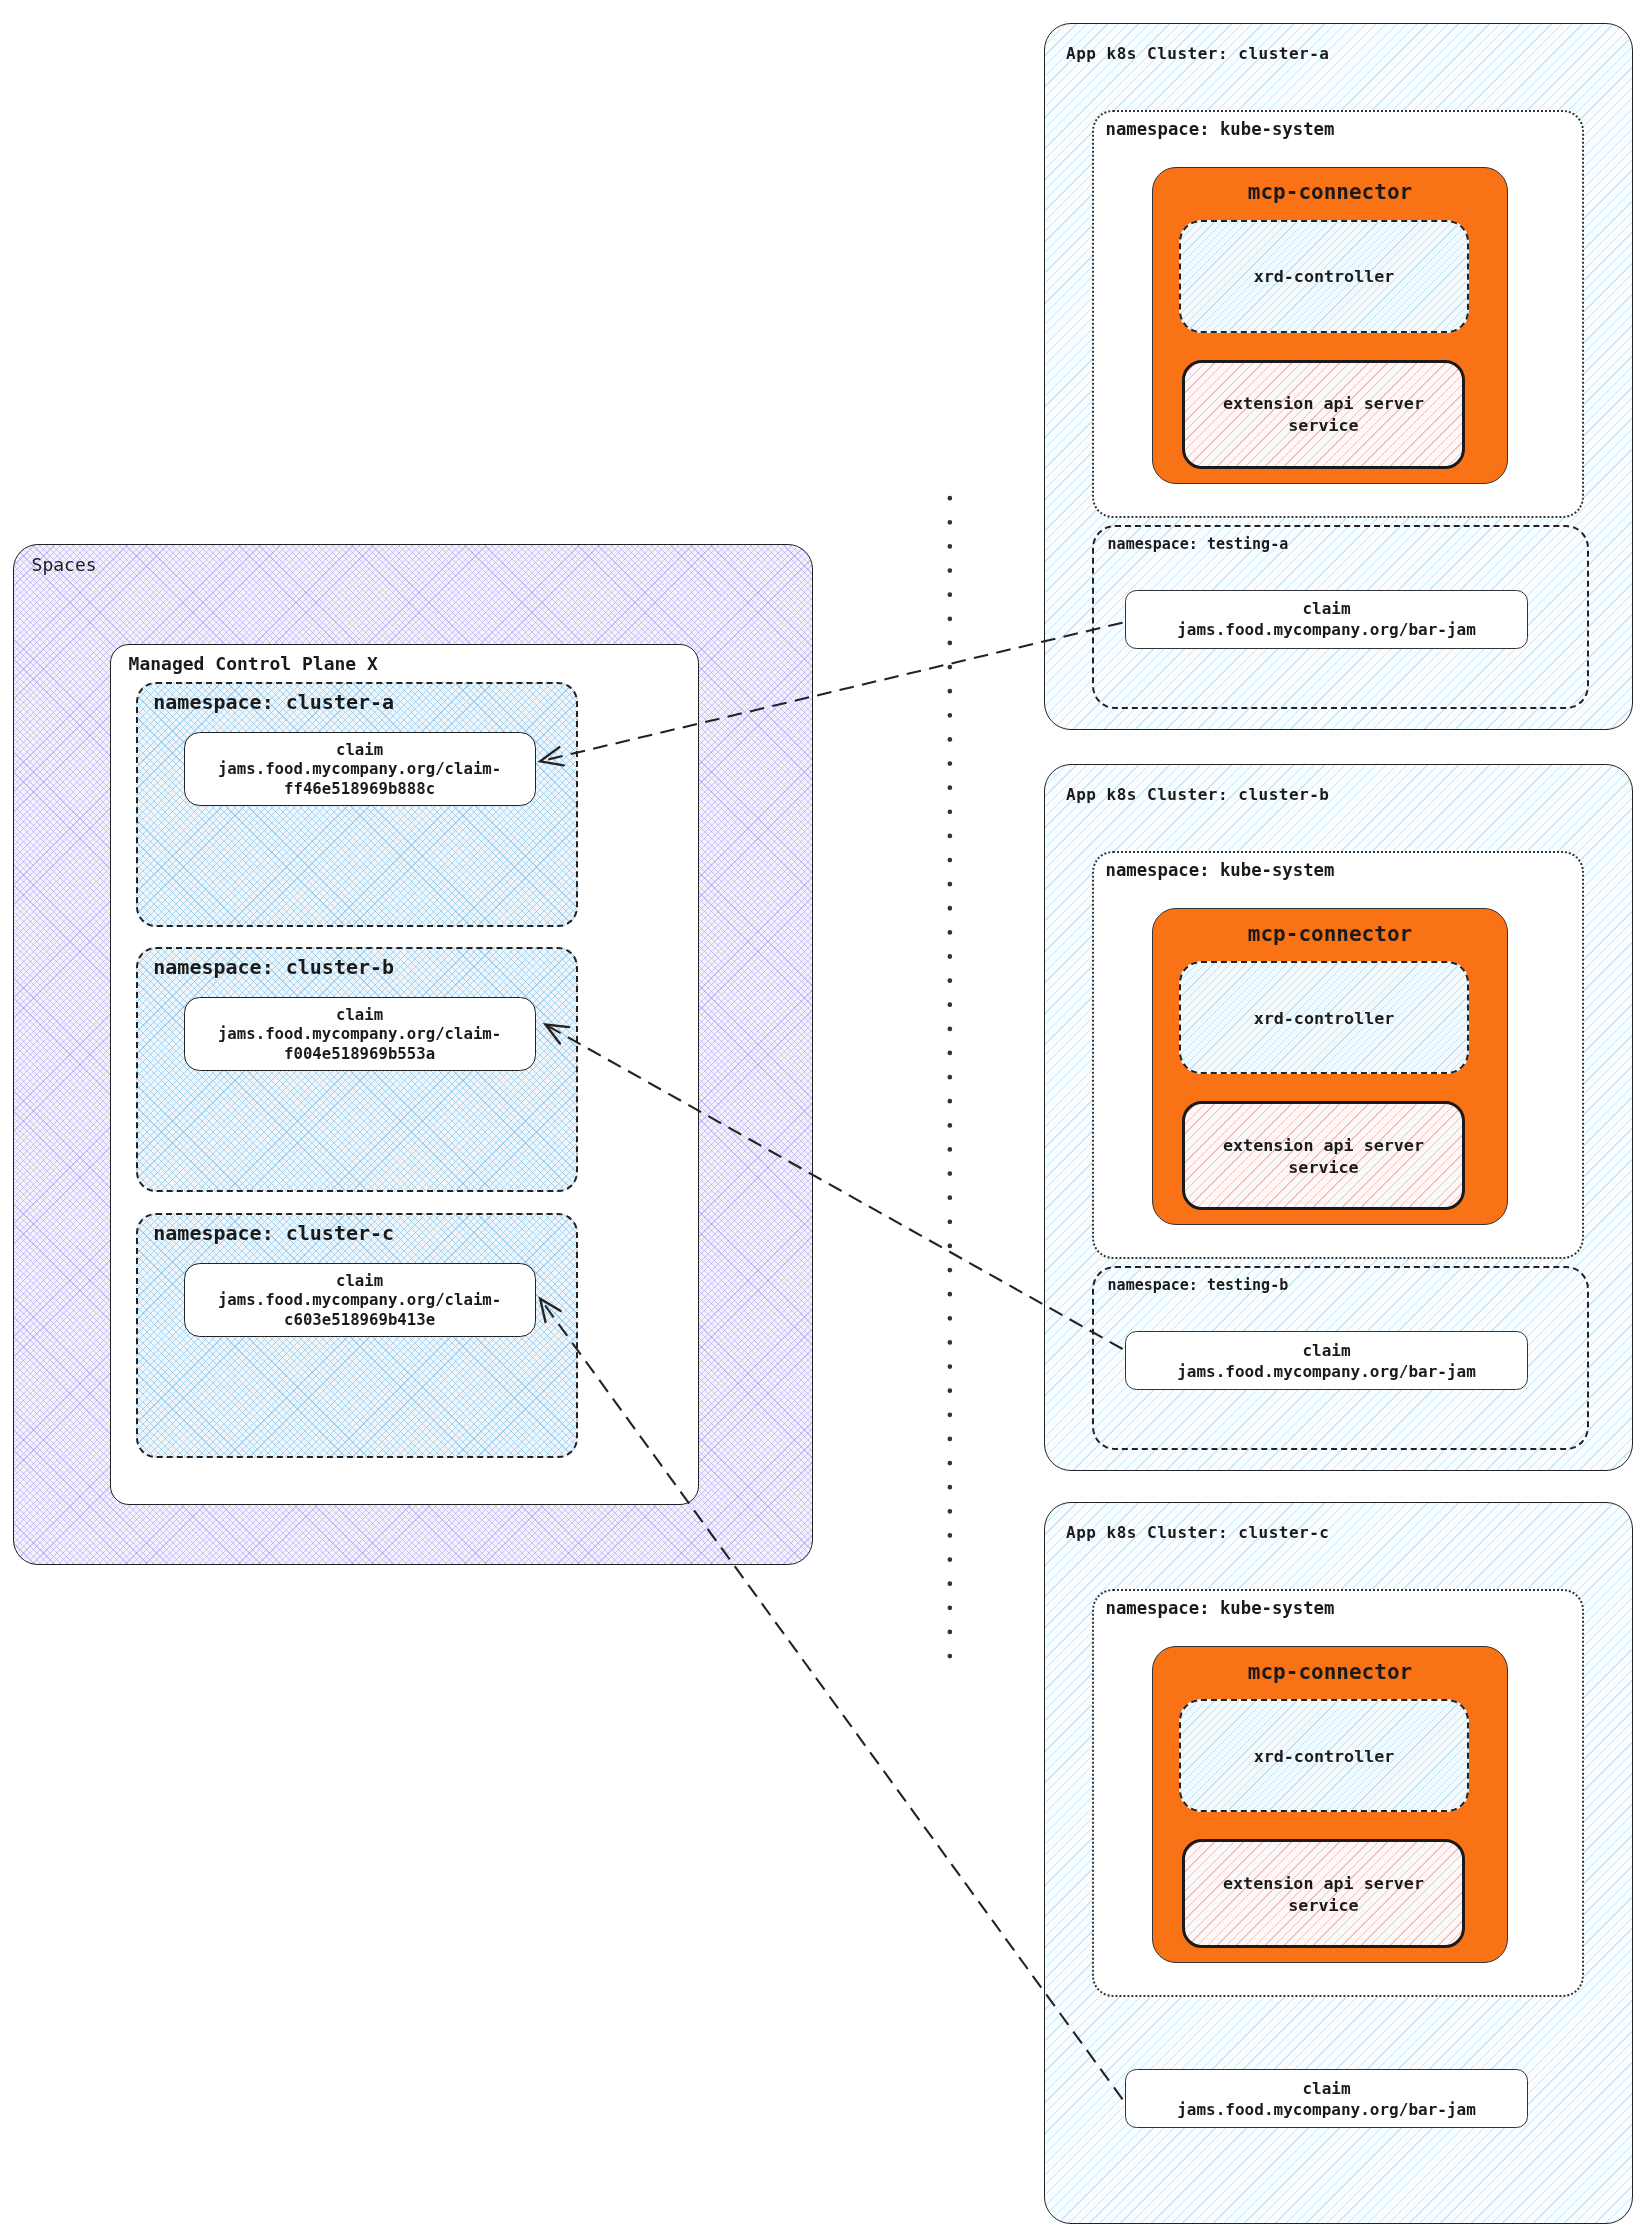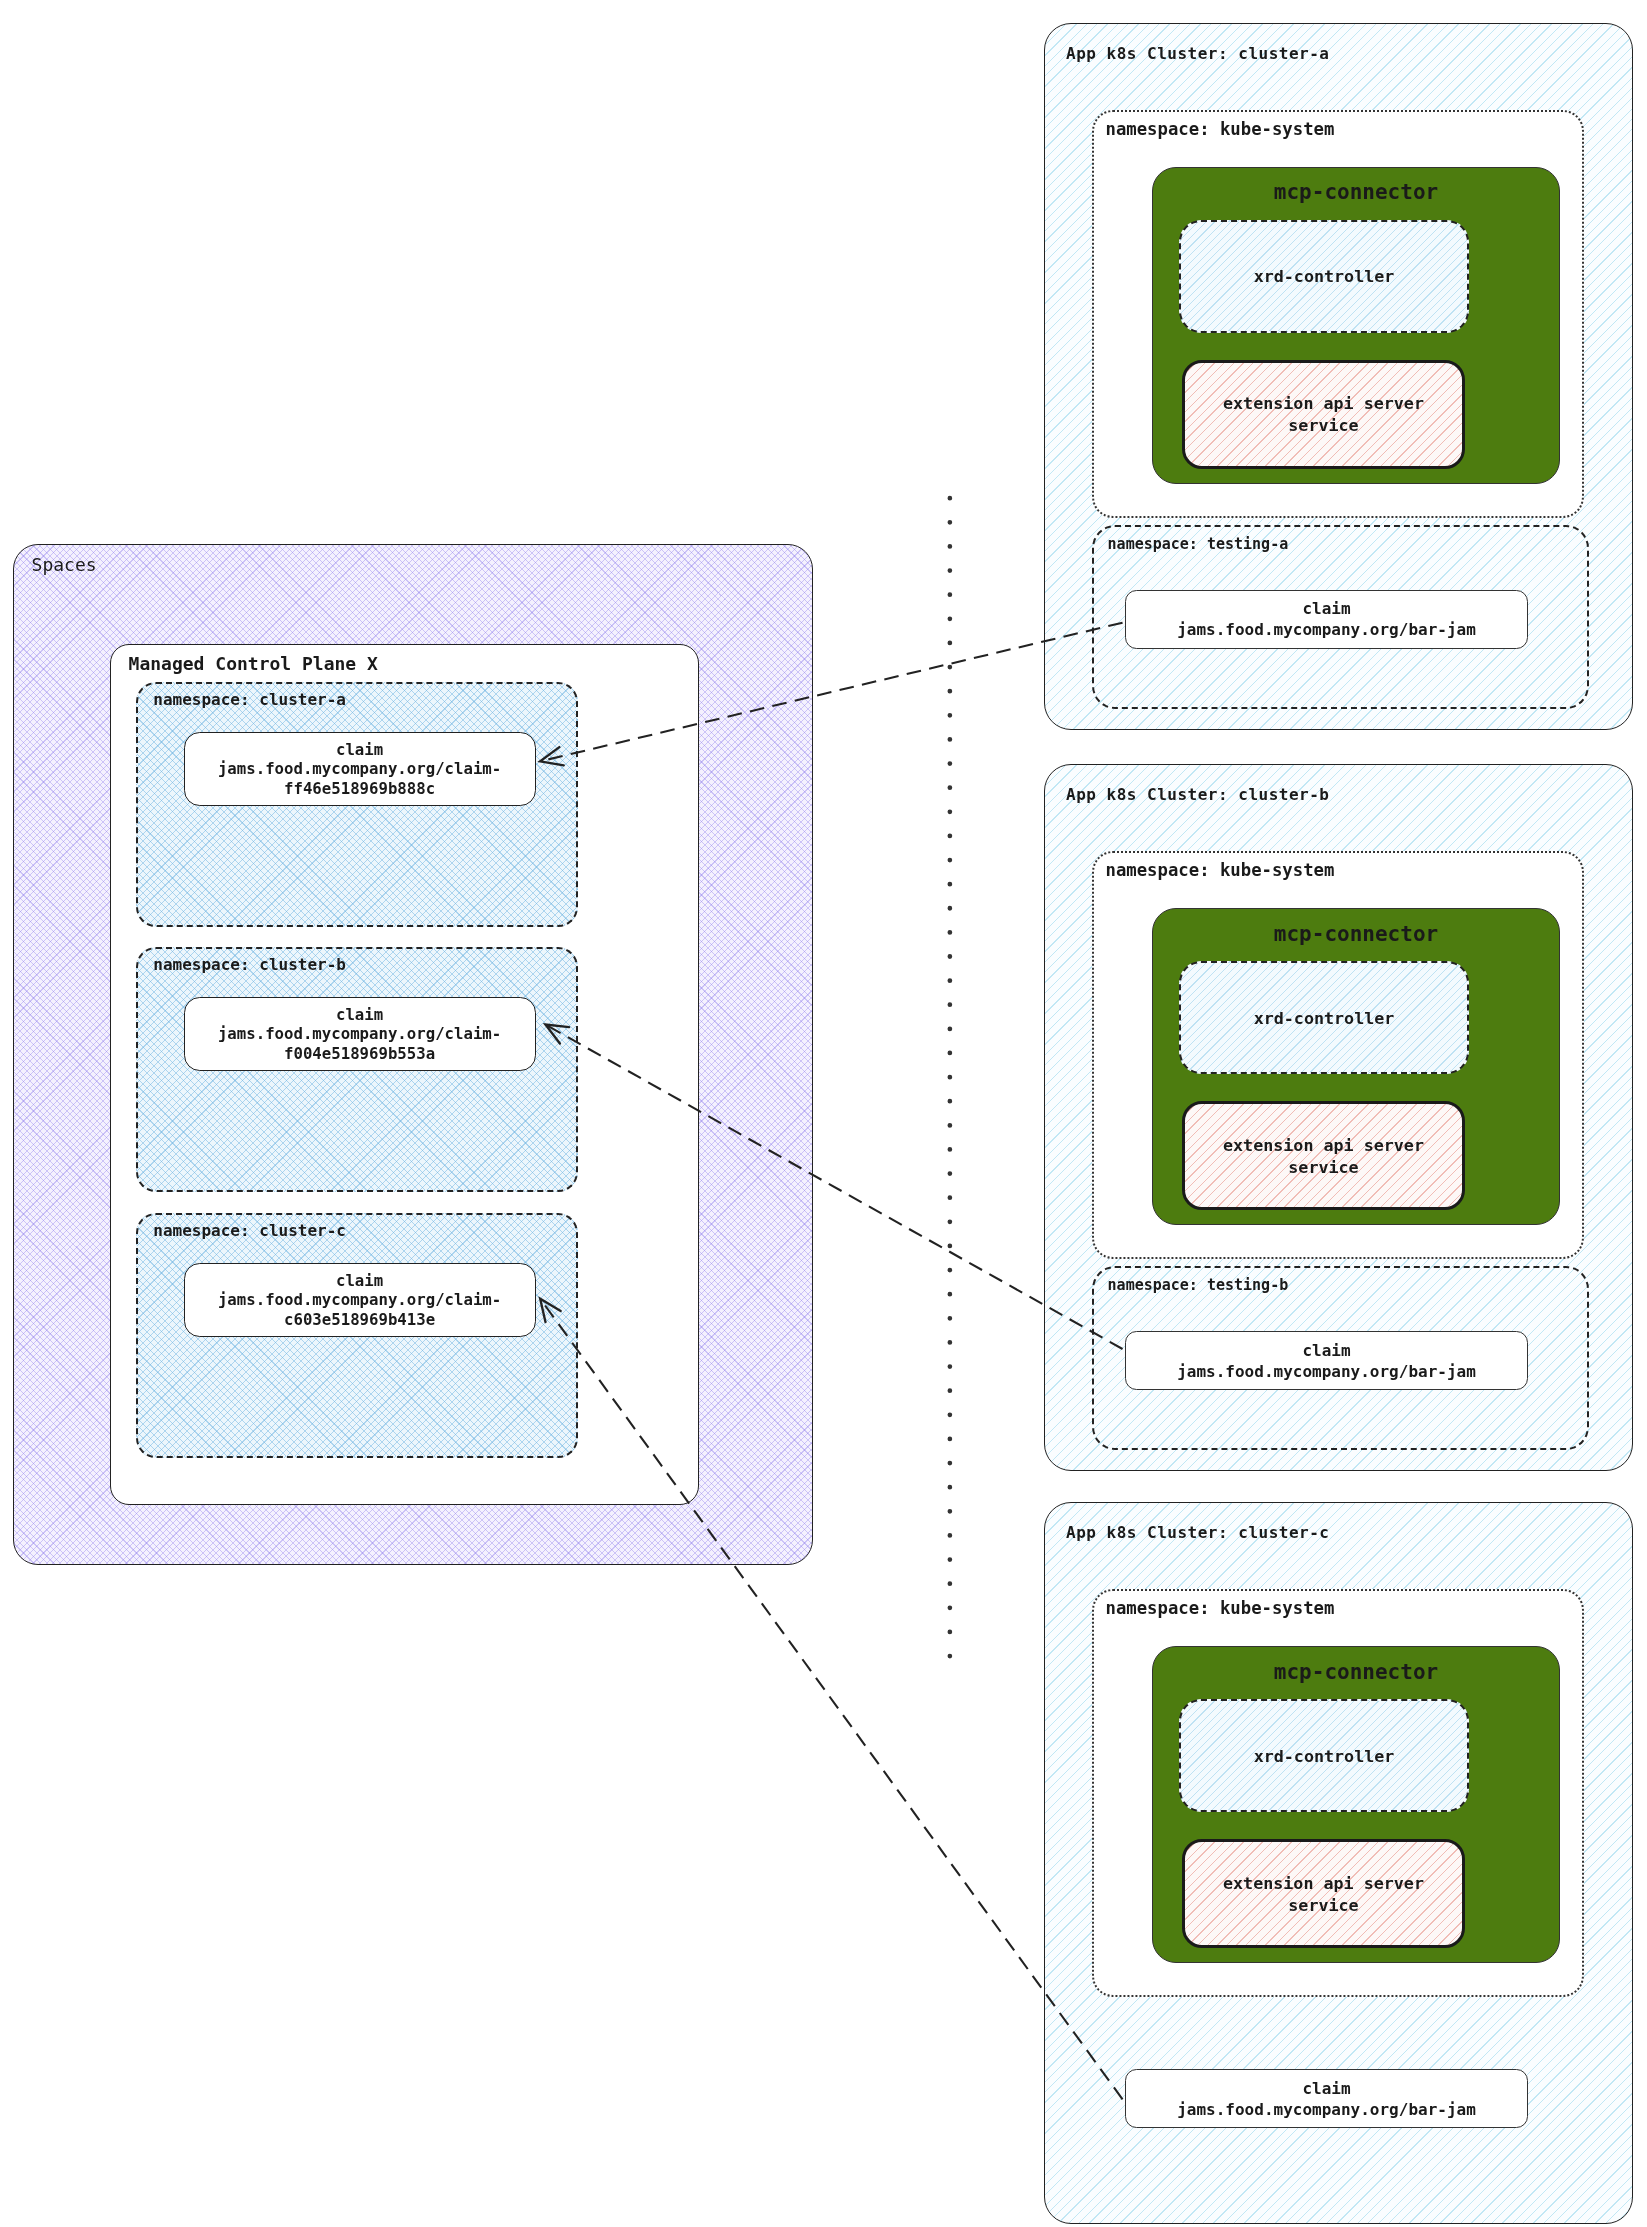--- a/index.html
+++ b/index.html
@@ -33,31 +33,31 @@
     background-color:#fdf8f7;
     background-image:repeating-linear-gradient(135deg, rgba(228,130,118,0.5) 0 1px, transparent 1px 6.8px);
   }
   
   .spaces{left:12.6px;top:544px;width:800px;height:1021px;border:1.6px solid #222;border-radius:25px;}
   .spaces-label{left:18px;top:9.4px;font-size:18px;font-weight:400;}
   .mcpx{left:96px;top:99px;width:589px;height:861px;background:#ffffff;border:1.6px solid #222;border-radius:19px;}
   .mcpx-label{left:18px;top:8.4px;font-size:18px;font-weight:700;}
   .ns{left:25px;width:442px;height:245px;border:2.1px dashed #222;border-radius:20px;}
   .ns.na{top:37px;} .ns.nb{top:302px;} .ns.nc{top:568px;}
-  .ns-label{left:15.7px;top:6.3px;font-size:16px;font-weight:700;}
+  .ns-label{left:15.7px;top:6.3px;font-size:20px;font-weight:700;}
   .claim-l{left:46px;top:48px;width:352px;height:74px;background:#ffffff;border:1.6px solid #222;border-radius:15.7px;
     display:flex;flex-direction:column;align-items:center;justify-content:center;
     font-size:15.7px;line-height:19.4px;font-weight:700;text-align:center;}
   
   .cluster{left:1044px;width:589px;height:707px;border:1.6px solid #222;border-radius:27px;}
   .cluster.c1{top:22.5px;} .cluster.c2{top:764px;} .cluster.c3{top:1502px;height:722px;}
   .cluster-title{left:21px;top:20px;font-size:16px;font-weight:700;letter-spacing:0.5px;}
   .kube-ns{left:47px;top:86px;width:492px;height:408px;background:#ffffff;border:2.1px dotted #333;border-radius:21px;}
   .kube-label{left:11.5px;top:7.3px;font-size:17.3px;font-weight:700;}
-  .mcpc{left:105px;top:133px;width:408px;height:317px;background:#4d7c0f;border:1.6px solid #333;border-radius:24px;}
+  .mcpc{left:105px;top:133px;width:356px;height:317px;background:#f97316;border:1.6px solid #333;border-radius:24px;}
   .mcpc-label{left:0;right:0;top:12.6px;text-align:center;font-size:21px;font-weight:700;}
   .xrd{left:131px;top:186px;width:290px;height:113px;border:2.1px dashed #222;border-radius:22px;
     display:flex;align-items:center;justify-content:center;font-size:16.7px;font-weight:700;}
   .extapi{left:133px;top:326px;width:283px;height:109px;border:3.1px solid #1a1a1a;border-radius:20px;
     display:flex;flex-direction:column;align-items:center;justify-content:center;
     font-size:16.7px;line-height:22px;font-weight:700;text-align:center;}
   .testing-ns{left:47px;top:501px;width:497px;height:184px;border:2.1px dashed #222;border-radius:23px;}
   .cluster.c3 .testing-ns{height:194px;}
   .testing-label{left:13.6px;top:8.4px;font-size:15px;font-weight:700;}
   .claim-r{left:80px;top:566px;width:403px;height:59px;background:#ffffff;border:1.6px solid #333;border-radius:11.5px;

